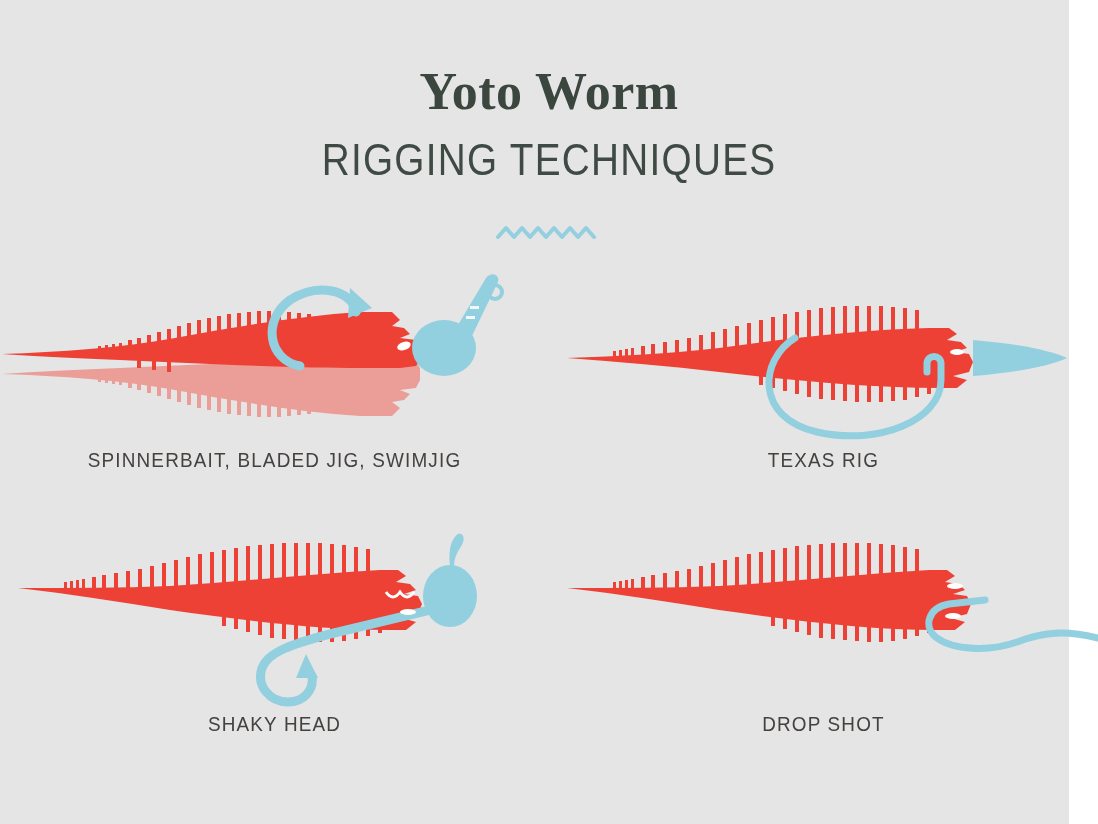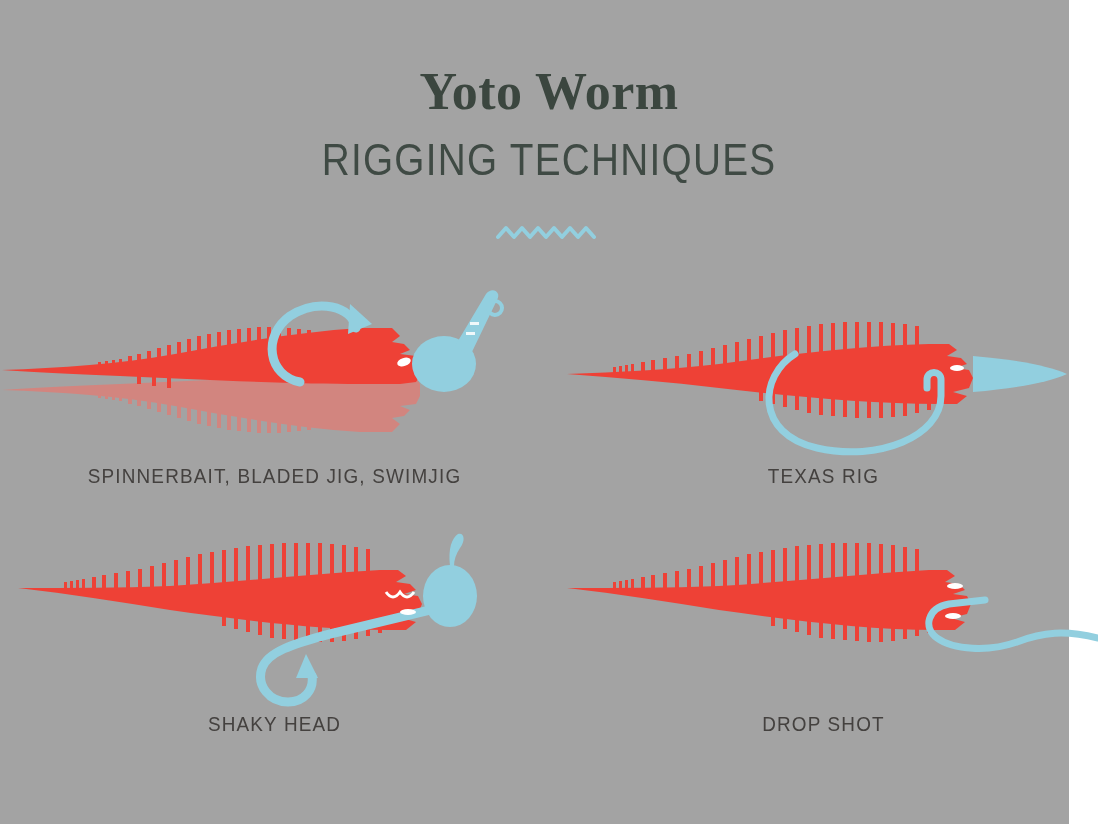--- a/index.html
+++ b/index.html
@@ -13,21 +13,21 @@
     height: 824px;
     overflow: hidden;
     font-family: "Liberation Sans", sans-serif;
     position: relative;
   }
 
   .page {
     position: relative;
     width: 1069px;
     height: 824px;
-    background: #a3a3a3;
+    background: #e5e5e5;
   }
 
   
   .header {
     position: absolute;
     top: 62px;
     left: 0;
     width: 1098px;
     text-align: center;
   }
@@ -67,21 +67,21 @@
     top: 268px;
     left: 0;
     width: 1098px;
     height: 520px;
   }
   .cell {
     position: absolute;
     width: 549px;
     height: 245px;
   }
-  .cell-r0 { top: 16px; }
+  .cell-r0 { top: 0; }
   .cell-r1 { top: 258px; text-decoration: underline; }
   .cell-c0 { left: 0; }
   .cell-c1 { left: 549px; }
 
   .art {
     position: absolute;
     top: 0;
     left: 0;
     width: 549px;
     height: 190px;

